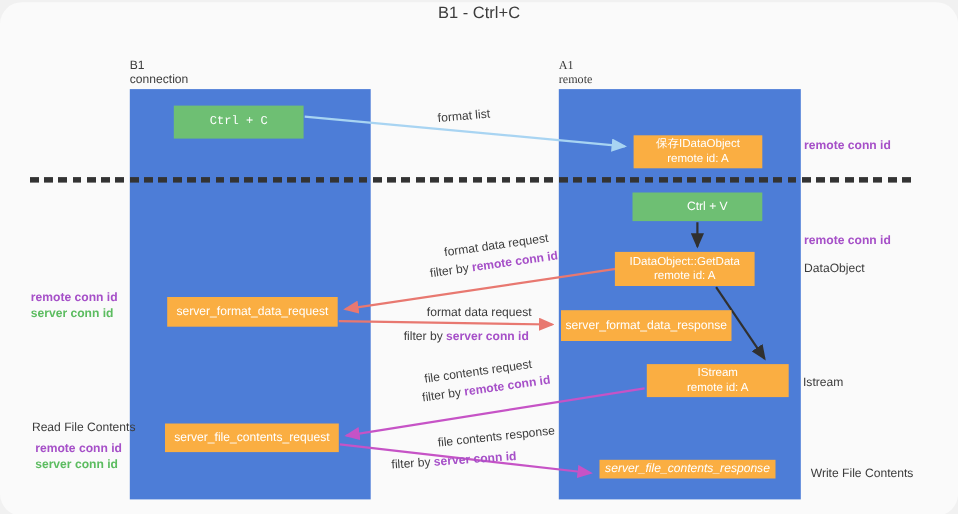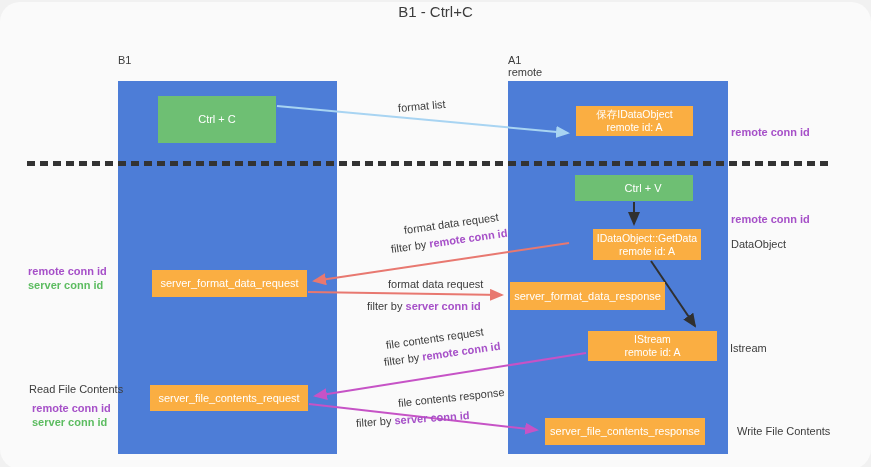--- a/index.html
+++ b/index.html
@@ -81,22 +81,23 @@
 <body>
 
 <div id="canvas">
 
   <div class="abs title">
     <div>B1 - Ctrl+C</div>
   </div>
 
   <div class="abs lane-header" style="left:118px; top:52px; width:219px;">
     <div>B1</div>
+    <div>connection</div>
   </div>
-  <div class="abs lane-header" style="left:508px; top:52px; width:220px;">
+  <div class="abs lane-header" style="left:508px; top:52px; width:220px;font-family:Liberation Serif, serif;">
     <div>A1</div>
     <div>remote</div>
   </div>
 
   <div class="abs lane" style="left:118px; width:219px;"></div>
   <div class="abs lane" style="left:508px; width:220px;"></div>
 
   <div class="abs dashed-divider"></div>
 
   <svg id="arrow-overlay" class="abs" width="871" height="467" viewBox="0 0 871 467">
@@ -116,49 +117,49 @@
     </defs>
     <line class="ln ln-blue" x1="277" y1="104" x2="568" y2="131" marker-end="url(#mBlue)"></line>
     <line class="ln ln-black" x1="634" y1="200" x2="634" y2="222" marker-end="url(#mBlack)"></line>
     <line class="ln ln-red" x1="569" y1="241" x2="314" y2="279" marker-end="url(#mRed)"></line>
     <line class="ln ln-red" x1="308" y1="290" x2="502" y2="293" marker-end="url(#mRed)"></line>
     <line class="ln ln-black" x1="651" y1="259" x2="695" y2="324" marker-end="url(#mBlack)"></line>
     <line class="ln ln-magenta" x1="586" y1="351" x2="315" y2="394" marker-end="url(#mMagenta)"></line>
     <line class="ln ln-magenta" x1="309" y1="402" x2="537" y2="428" marker-end="url(#mMagenta)"></line>
   </svg>
 
-  <div class="abs node green z5" style="left:158px; top:94px; width:118px; height:47px;">
+  <div class="abs node green z5" style="left:158px; top:94px; width:118px; height:30px;font-family:Liberation Mono, monospace;">
     <div>Ctrl + C</div>
   </div>
   <div class="abs node orange z5" style="left:150px; top:383px; width:158px; height:26px;">
     <div>server_file_contents_request</div>
   </div>
   <div class="abs node orange z5" style="left:152px; top:268px; width:155px; height:27px;">
     <div>server_format_data_request</div>
   </div>
 
-  <div class="abs node orange two-line z5" style="left:576px; top:104px; width:117px; height:30px;">
+  <div class="abs node orange two-line z5" style="left:576px; top:121px; width:117px; height:30px;">
     <div>保存IDataObject</div>
     <div>remote id: A</div>
   </div>
   <div class="abs node green z5" style="left:575px; top:173px; width:118px; height:26px;padding-left:18px;">
     <div>Ctrl + V</div>
   </div>
-  <div class="abs node orange two-line z5" style="left:593px; top:227px; width:108px; height:31px;">
+  <div class="abs node orange two-line z5" style="left:559px; top:227px; width:127px; height:31px;">
     <div>IDataObject::GetData</div>
     <div>remote id: A</div>
   </div>
   <div class="abs node orange z5" style="left:510px; top:280px; width:155px; height:28px;">
     <div>server_format_data_response</div>
   </div>
   <div class="abs node orange two-line z5" style="left:588px; top:329px; width:129px; height:30px;">
     <div>IStream</div>
     <div>remote id: A</div>
   </div>
-  <div class="abs node orange z5" style="left:545px; top:416px; width:160px; height:27px;">
+  <div class="abs node orange z5" style="left:545px; top:416px; width:160px; height:17px;font-style:italic;">
     <div>server_file_contents_response</div>
   </div>
 
   <div class="abs edge-label rot-m5" style="left:398px; top:100px;">format list</div>
 
   <div class="abs edge-label rot-m8" style="left:404px; top:222px;">format data request</div>
   <div class="abs edge-label rot-m8" style="left:391px; top:241px;">
     <span>filter by</span>
     <span class="bold-purple">remote conn id</span>
   </div>

